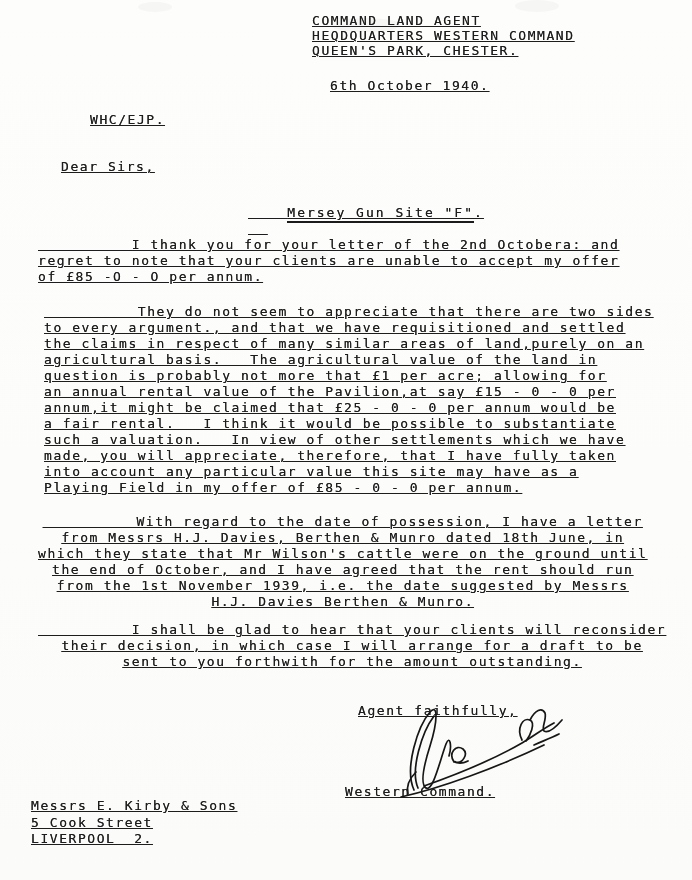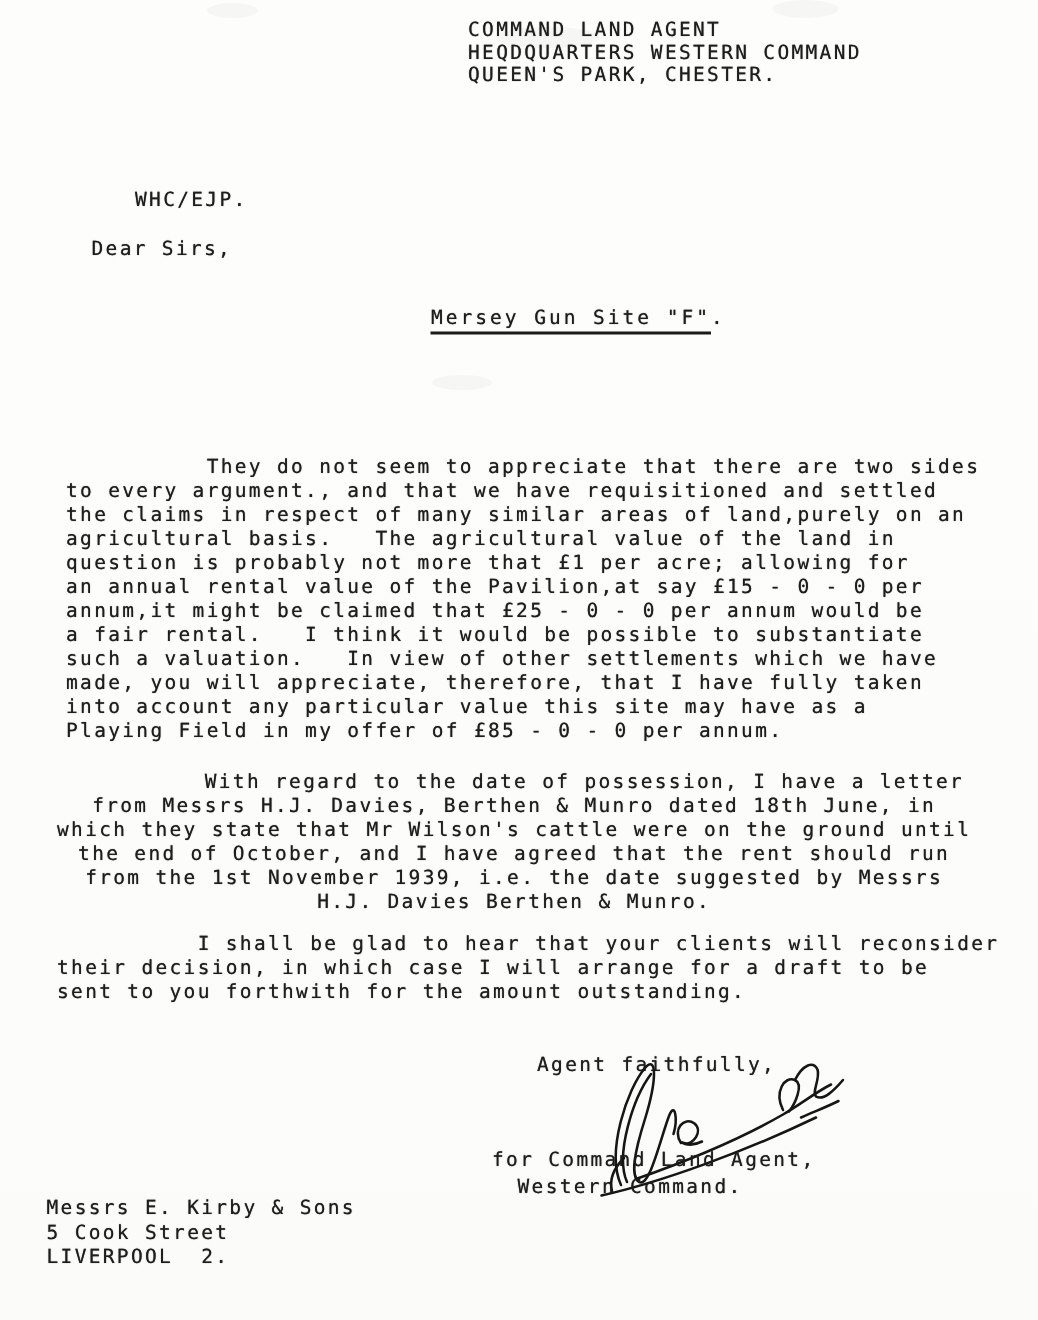--- a/index.html
+++ b/index.html
@@ -16,20 +16,21 @@
     font-family: "DejaVu Sans Mono", "Liberation Mono", monospace;
     color: #1d1d1d;
   }
   .tw {
     position: absolute;
     font-size: 13px;
     line-height: 16px;
     letter-spacing: 1.55px;
     white-space: pre;
     text-shadow: 0 0 0.6px rgba(25,25,25,0.8);
+    text-decoration: underline;
   }
   .lh15 { line-height: 15px; }
   .lh16half { line-height: 16.5px; }
   .underlined {
     border-bottom: 2px solid #1b1b1b;
     padding-bottom: 1px;
   }
   .subject-wrap { letter-spacing: 2.0px; }
   .smudge {
     position: absolute;
@@ -49,29 +50,33 @@
 
   <div class="smudge" style="left:330px; top:18px; width:70px; height:14px;"></div>
   <div class="smudge" style="left:138px; top:2px; width:34px; height:10px;"></div>
   <div class="smudge" style="left:515px; top:0px; width:44px; height:12px;"></div>
   <div class="smudge" style="left:288px; top:250px; width:40px; height:10px;"></div>
 
   <div class="tw lh15" style="left:312px; top:13px;">COMMAND LAND AGENT
 HEQDQUARTERS WESTERN COMMAND
 QUEEN'S PARK, CHESTER.</div>
 
+  <div class="tw" style="left:330px; top:78px;">6th October 1940.</div>
 
-  <div class="tw" style="left:90px; top:126px;">WHC/EJP.</div>
+  <div class="tw" style="left:90px; top:112px;">WHC/EJP.</div>
 
   <div class="tw" style="left:33px; top:159px;padding-left:28px;">Dear Sirs,</div>
 
   <div class="tw subject-wrap" style="left:248px; top:189px;">
     <span class="underlined">Mersey Gun Site "F"</span><span>.</span>
   </div>
 
+  <div class="tw" style="left:38px; top:237px;">          I thank you for your letter of the 2nd Octobera: and
+regret to note that your clients are unable to accept my offer
+of £85 -O - O per annum.</div>
 
   <div class="tw" style="left:44px; top:304px;">          They do not seem to appreciate that there are two sides
 to every argument., and that we have requisitioned and settled
 the claims in respect of many similar areas of land,purely on an
 agricultural basis.   The agricultural value of the land in
 question is probably not more that £1 per acre; allowing for
 an annual rental value of the Pavilion,at say £15 - 0 - 0 per
 annum,it might be claimed that £25 - 0 - 0 per annum would be
 a fair rental.   I think it would be possible to substantiate
 such a valuation.   In view of other settlements which we have
@@ -79,41 +84,40 @@
 into account any particular value this site may have as a
 Playing Field in my offer of £85 - 0 - 0 per annum.</div>
 
   <div class="tw" style="left:38px; top:514px;text-align:center;">          With regard to the date of possession, I have a letter
 from Messrs H.J. Davies, Berthen &amp; Munro dated 18th June, in
 which they state that Mr Wilson's cattle were on the ground until
 the end of October, and I have agreed that the rent should run
 from the 1st November 1939, i.e. the date suggested by Messrs
 H.J. Davies Berthen &amp; Munro.</div>
 
-  <div class="tw" style="left:38px; top:622px;">          I shall be glad to hear that your clients will reconsider
+  <div class="tw" style="left:38px; top:622px;text-align:center;">          I shall be glad to hear that your clients will reconsider
 their decision, in which case I will arrange for a draft to be
 sent to you forthwith for the amount outstanding.</div>
 
   <div class="tw" style="left:358px; top:703px;">Agent faithfully,</div>
 
   <svg class="sig" width="176" height="104" viewBox="0 0 176 104">
     <g fill="none" stroke="#161616" stroke-width="1.7" stroke-linecap="round">
       <path d="M18 92 C8 70 22 28 34 14 C42 5 42 22 34 48 C27 70 24 86 30 90 C37 94 44 62 50 46 C54 36 56 48 53 58"></path>
       <path d="M22 90 C14 72 26 34 38 18"></path>
       <path d="M58 64 C52 55 60 46 67 51 C73 56 66 66 60 64 C56 62 62 68 72 63"></path>
       <path d="M5 99 C45 90 100 70 148 47"></path>
       <path d="M28 88 C65 75 100 60 126 45 C138 38 148 30 158 25"></path>
       <path d="M126 42 C120 30 127 19 134 22 C140 25 134 38 130 43"></path>
       <path d="M134 22 C139 12 146 9 149 15 C151 21 145 30 148 33 C153 36 160 29 166 22"></path>
       <path d="M138 47 C147 43 155 40 163 36"></path>
       <path d="M12 96 C10 88 14 80 20 74"></path>
     </g>
   </svg>
 
-  <div class="tw" style="left:328px; top:766px;">for Command Land Agent,</div>
 
   <div class="tw" style="left:345px; top:784px;">Western Command.</div>
 
   <div class="tw lh16half" style="left:31px; top:798px;">Messrs E. Kirby &amp; Sons
 5 Cook Street
 LIVERPOOL  2.</div>
 
 </div>
 
 </body></html>

